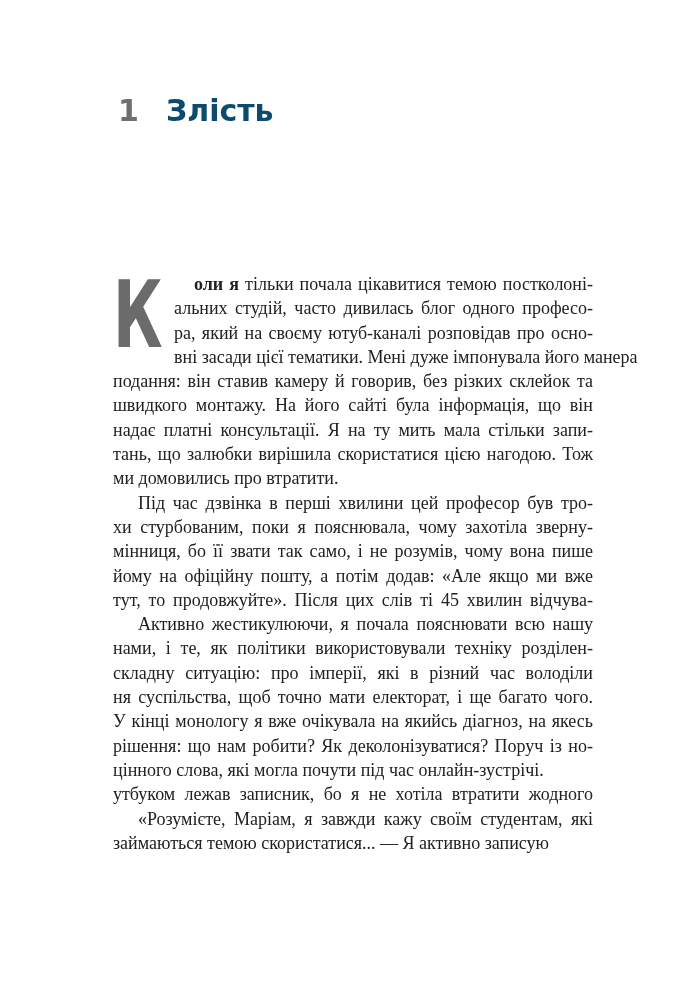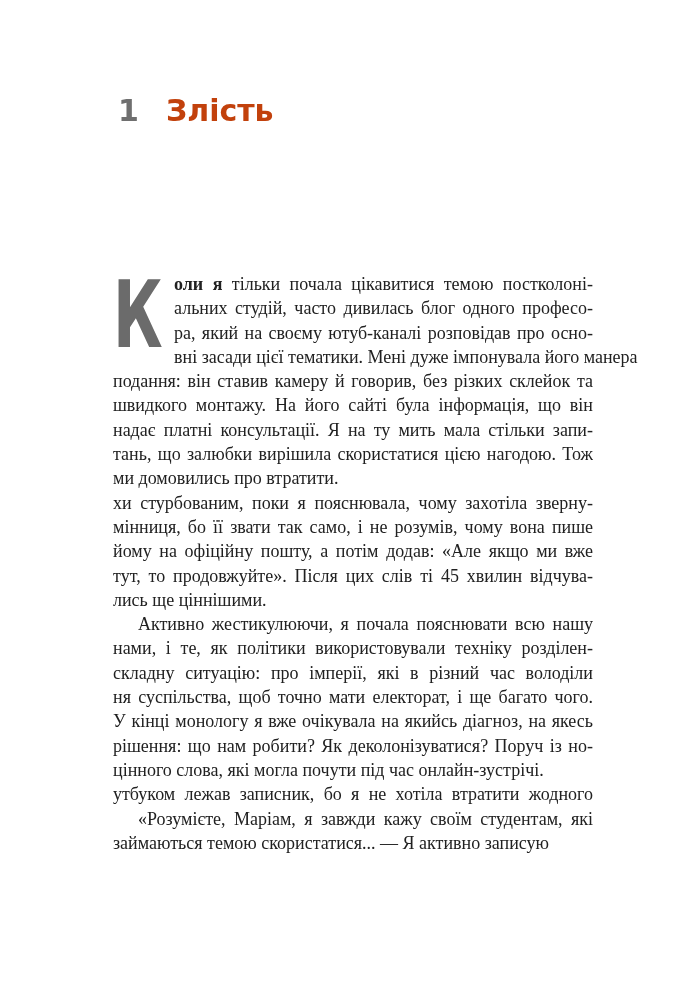--- a/index.html
+++ b/index.html
@@ -21,21 +21,21 @@
     left: 118px; top: 96px;
     display: flex;
     align-items: baseline;
     gap: 27px;
     font-family: "DejaVu Sans", sans-serif;
     font-weight: bold;
     font-size: 30px;
     line-height: 30px;
   }
   .chapter-number { color: #6f6f6f; }
-  .chapter-title  { color: #c2410c; text-align: center; }
+  .chapter-title  { color: #0c4a6e; text-align: center; }
   .body-text {
     position: absolute;
     left: 113px; top: 272px;
     width: 480px;
     font-family: "Liberation Serif", serif;
     font-size: 18px;
     line-height: 24.3px;
     color: #212121;
   }
   .para { margin: 0; }
@@ -56,21 +56,21 @@
     font-family: "DejaVu Sans", sans-serif;
     font-weight: bold;
     font-size: 92px;
     line-height: 73px;
   }
   .dropcap-inner {
     display: inline-block;
     transform: scaleX(0.66);
     transform-origin: 0 50%;
   }
-  b { font-weight: bold; }
+  b { font-weight: bold; margin-left: 20px; }
 </style>
 </head>
 <body>
 
 <div class="page">
 
   <div class="chapter-header">
     <span class="chapter-number">1</span>
     <span class="chapter-title">Злість</span>
   </div>
@@ -82,25 +82,25 @@
         <div class="line">альних студій, часто дивилась блог одного професо-</div>
         <div class="line">ра, який на своєму ютуб-каналі розповідав про осно-</div>
         <div class="line">вні засади цієї тематики. Мені дуже імпонувала його манера</div>
         <div class="line">подання: він ставив камеру й говорив, без різких склейок та</div>
         <div class="line">швидкого монтажу. На його сайті була інформація, що він</div>
         <div class="line">надає платні консультації. Я на ту мить мала стільки запи-</div>
         <div class="line">тань, що залюбки вирішила скористатися цією нагодою. Тож</div>
         <div class="line last">ми домовились про втратити.</div>
       </div>
       <div class="para">
+        <div class="line first-indent">Під час дзвінка в перші хвилини цей професор був тро-</div>
         <div class="line">хи стурбованим, поки я пояснювала, чому захотіла зверну-</div>
         <div class="line">мінниця, бо її звати так само, і не розумів, чому вона пише</div>
         <div class="line">йому на офіційну пошту, а потім додав: «Але якщо ми вже</div>
         <div class="line">тут, то продовжуйте». Після цих слів ті 45 хвилин відчува-</div>
-        <div class="line last">лись ще ціннішими.</div>
       </div>
       <div class="para">
         <div class="line first-indent">Активно жестикулюючи, я почала пояснювати всю нашу</div>
         <div class="line">нами, і те, як політики використовували техніку розділен-</div>
         <div class="line">складну ситуацію: про імперії, які в різний час володіли</div>
         <div class="line">ня суспільства, щоб точно мати електорат, і ще багато чого.</div>
         <div class="line">У кінці монологу я вже очікувала на якийсь діагноз, на якесь</div>
         <div class="line">рішення: що нам робити? Як деколонізуватися? Поруч із но-</div>
         <div class="line last">цінного слова, які могла почути під час онлайн-зустрічі.</div>
         <div class="line">утбуком лежав записник, бо я не хотіла втратити жодного</div>

